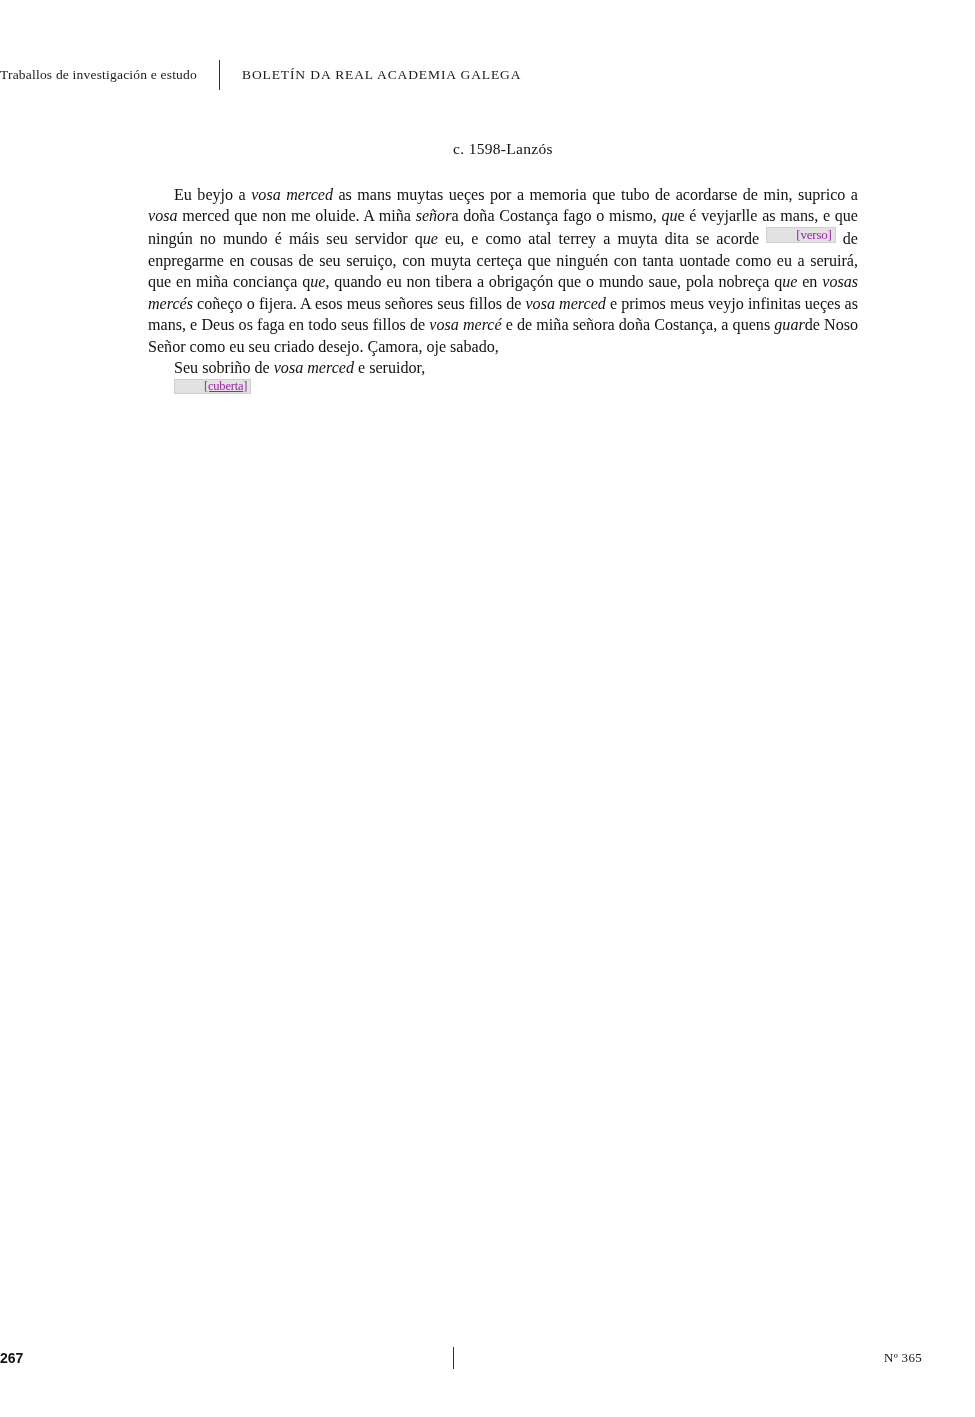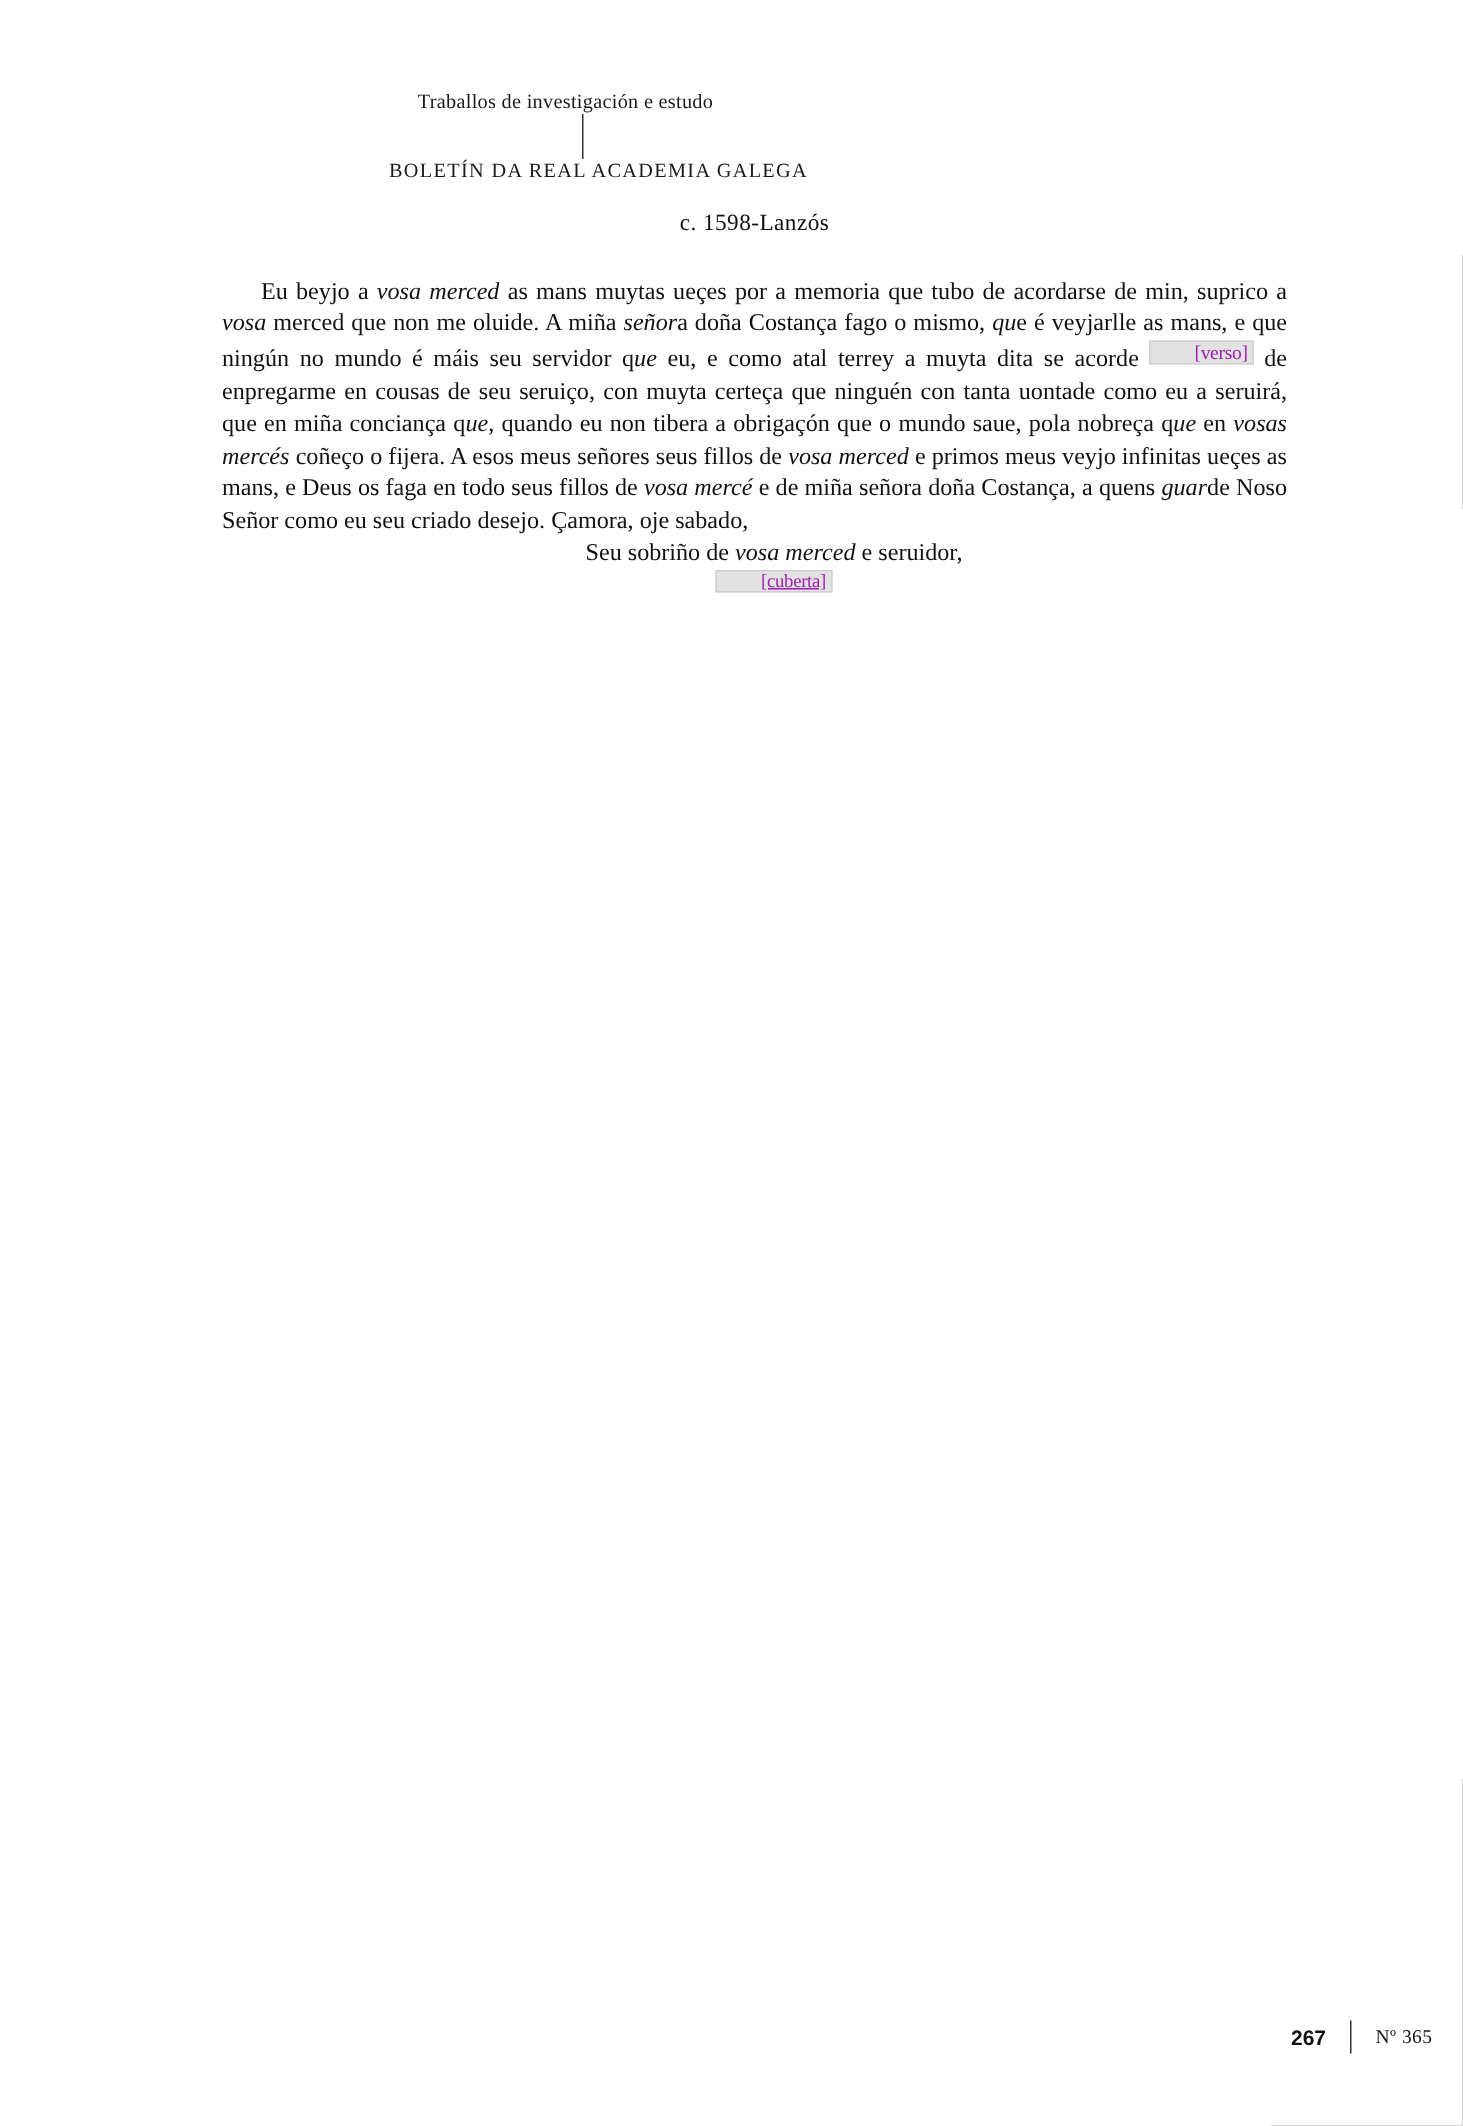--- a/index.html
+++ b/index.html
@@ -22,21 +22,20 @@
     position: absolute;
     top: 60px;
     left: 0;
     width: 776px;
     display: flex;
     justify-content: flex-start;
     align-items: center;
     font-size: 13.5px;
     letter-spacing: 0.2px;
     color: #1a1a1a;
-    flex-direction: column;
   }
   .runhead-left {
     text-align: right;
     padding-right: 22px;
     white-space: nowrap;
   }
   .runhead-rule {
     width: 1px;
     height: 30px;
     background: #333333;
@@ -73,21 +72,20 @@
     text-indent: 26px;
   }
   .para.noindent {
     text-indent: 26px;
   }
   .line-block {
     font-size: 16.1px;
     line-height: 1.335;
     text-indent: 26px;
     margin: 0;
-    text-align: center;
   }
   em {
     font-style: italic;
   }
   .redacted {
     display: inline-block;
     color: #a21caf;
     background: #e2e2e2;
     border: 1px solid #cfcfcf;
     font-size: 13px;
@@ -102,24 +100,23 @@
     font-size: 12.5px;
     text-decoration: underline;
   }
   
   .folio {
     position: absolute;
     bottom: 48px;
     left: 0;
     width: 922px;
     display: flex;
-    justify-content: flex-end;
+    justify-content: space-between;
     align-items: center;
     font-size: 13px;
-    padding-left: 33px;
   }
   .folio-num {
     font-weight: bold;
     font-family: "Liberation Sans", sans-serif;
     font-size: 14px;
     padding-right: 16px;
     text-align: right;
   }
   .folio-rule {
     width: 1px;

